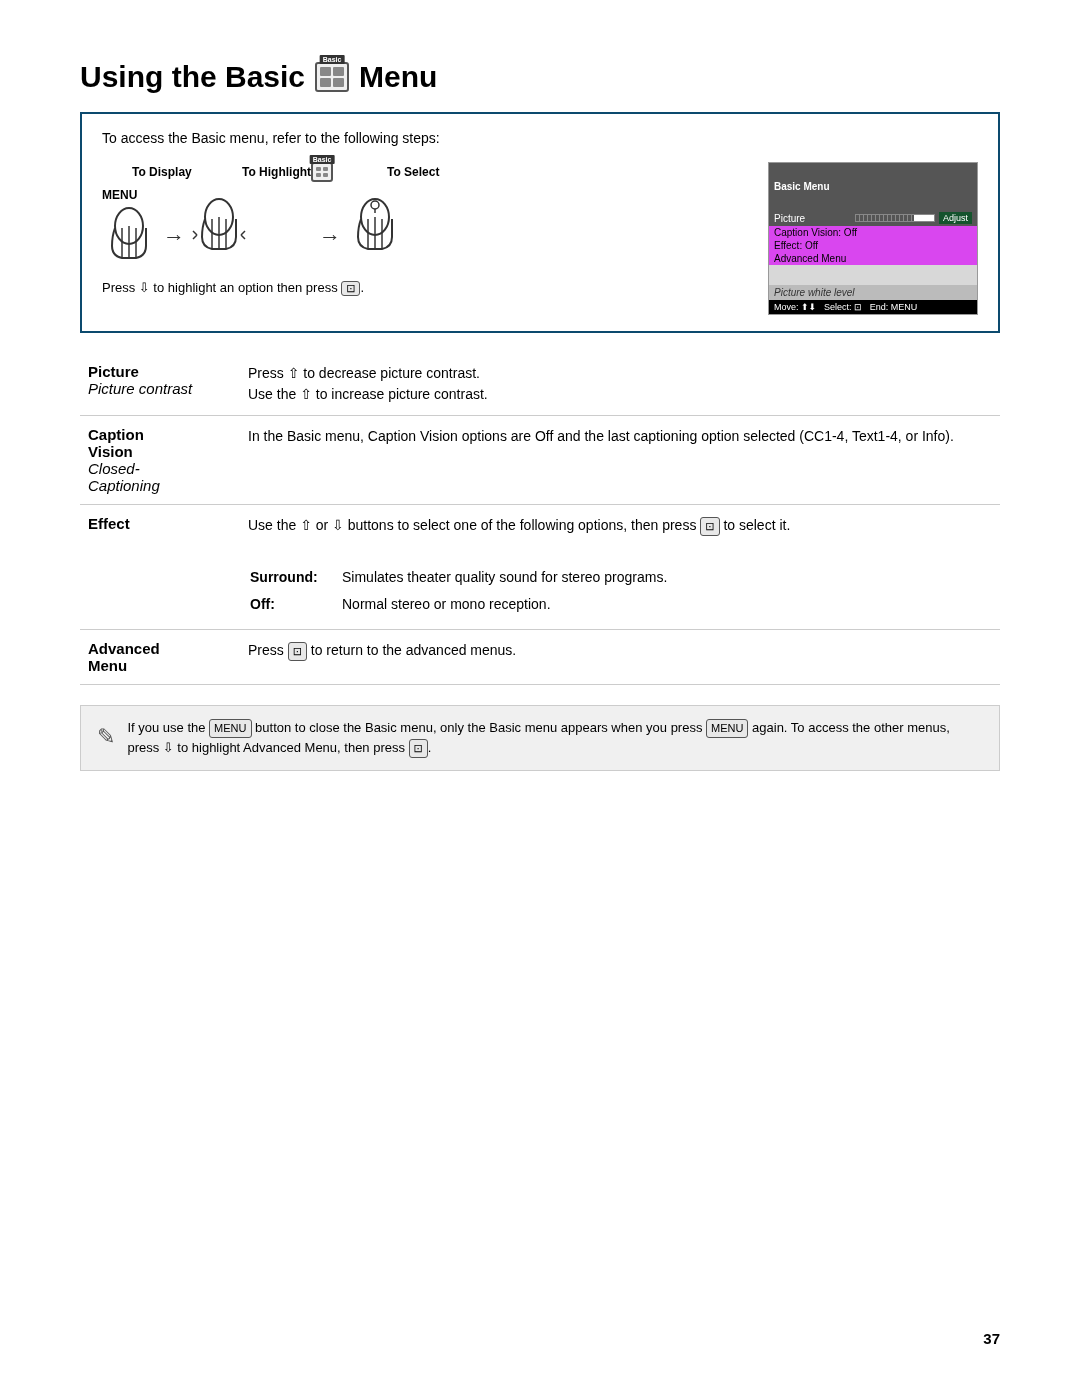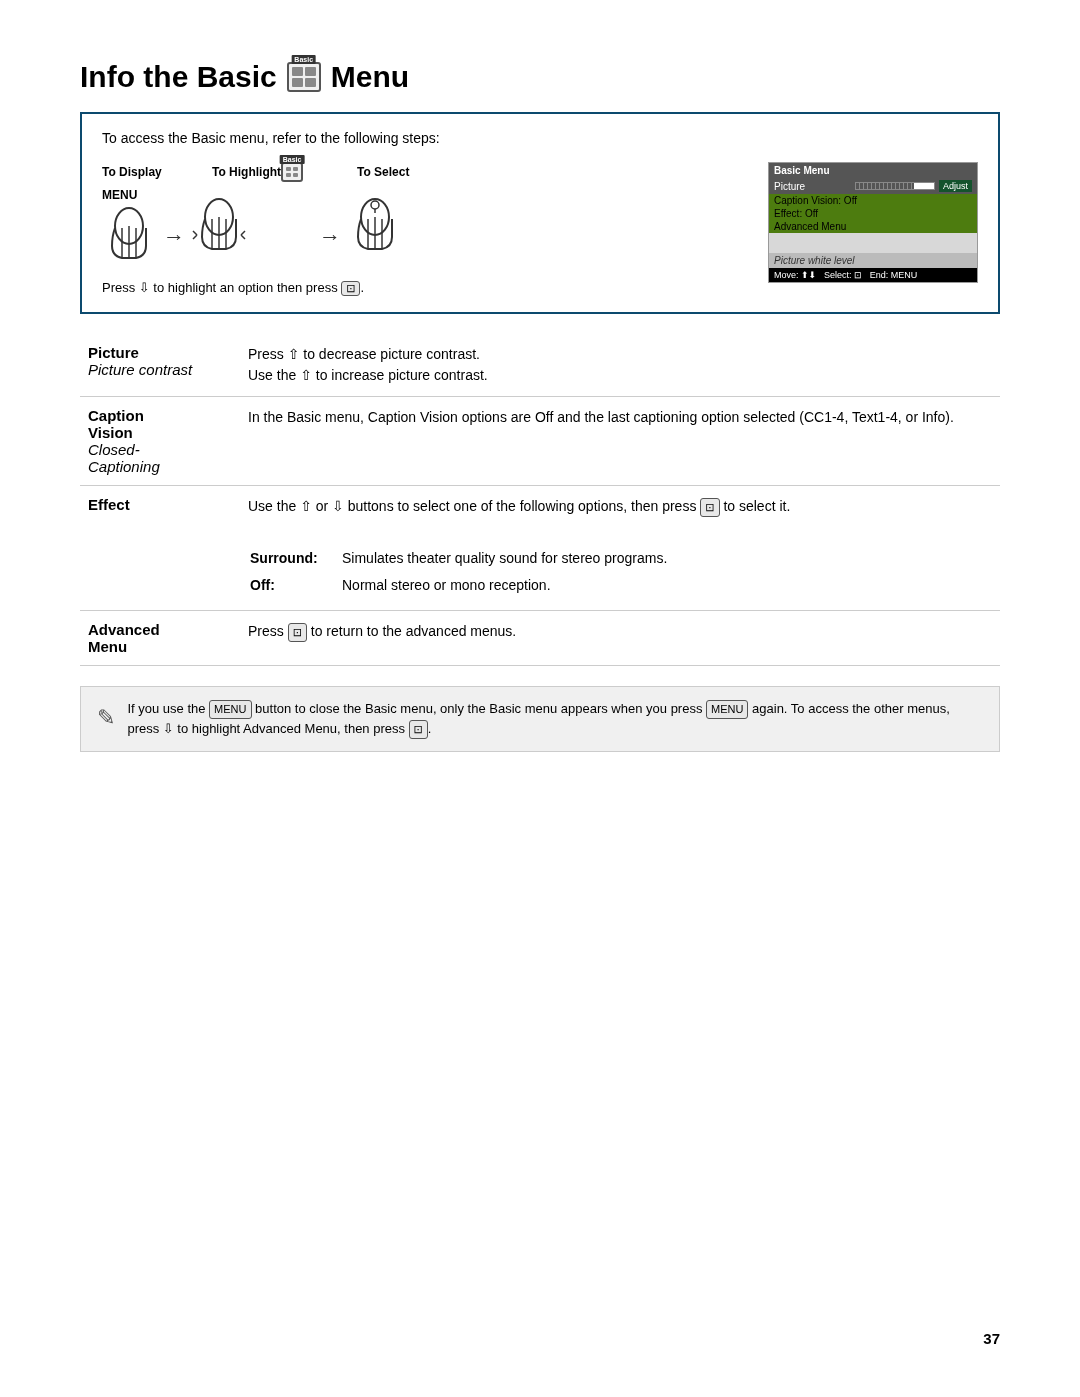--- a/index.html
+++ b/index.html
@@ -98,20 +98,21 @@
       flex: 1;
       display: flex;
       flex-direction: column;
       gap: 6px;
     }
 
     .steps-labels {
       display: flex;
       align-items: center;
       gap: 0;
+      margin-left: 30px;
     }
 
     .step-label {
       font-size: 12px;
       font-weight: bold;
       text-align: left;
     }
 
     .step-label-display {
       width: 110px;
@@ -164,21 +165,21 @@
     .menu-screenshot {
       width: 210px;
       border: 1px solid #999;
       background: #d0d0d0;
       font-size: 10px;
       flex-shrink: 0;
     }
     .menu-title-bar {
       background: #555;
       color: #fff;
-      padding: 2px 5px;
+      padding: 18px 5px;
       font-size: 10px;
       font-weight: bold;
     }
     .menu-row {
       display: flex;
       align-items: center;
       padding: 2px 5px;
       background: #d8d8d8;
     }
     .menu-row.highlighted {
@@ -205,21 +206,21 @@
     .menu-adjust-btn {
       background: #14532d;
       color: #fff;
       font-size: 9px;
       padding: 1px 4px;
       border: none;
     }
     .menu-item {
       padding: 1px 5px;
       font-size: 10px;
-      background: #4d7c0f;
+      background: #d946ef;
     }
     .menu-bottom-bar {
       background: #000000;
       color: #fff;
       font-size: 9px;
       padding: 2px 5px;
       display: flex;
       gap: 8px;
     }
     .menu-status-label {
@@ -322,21 +323,21 @@
       height: 58px;
     }
   </style>
 </head>
 <body>
 
 <div class="page-container">
 
 
   <h1 class="page-title">
-    <span>Info the Basic</span>
+    <span>Using the Basic</span>
     <span class="basic-icon-inline">
       <span class="basic-label-small">Basic</span>
       <span class="basic-icon-box">
         <span class="basic-icon-cell"></span>
         <span class="basic-icon-cell"></span>
         <span class="basic-icon-cell"></span>
         <span class="basic-icon-cell"></span>
       </span>
     </span>
     <span>Menu</span>

